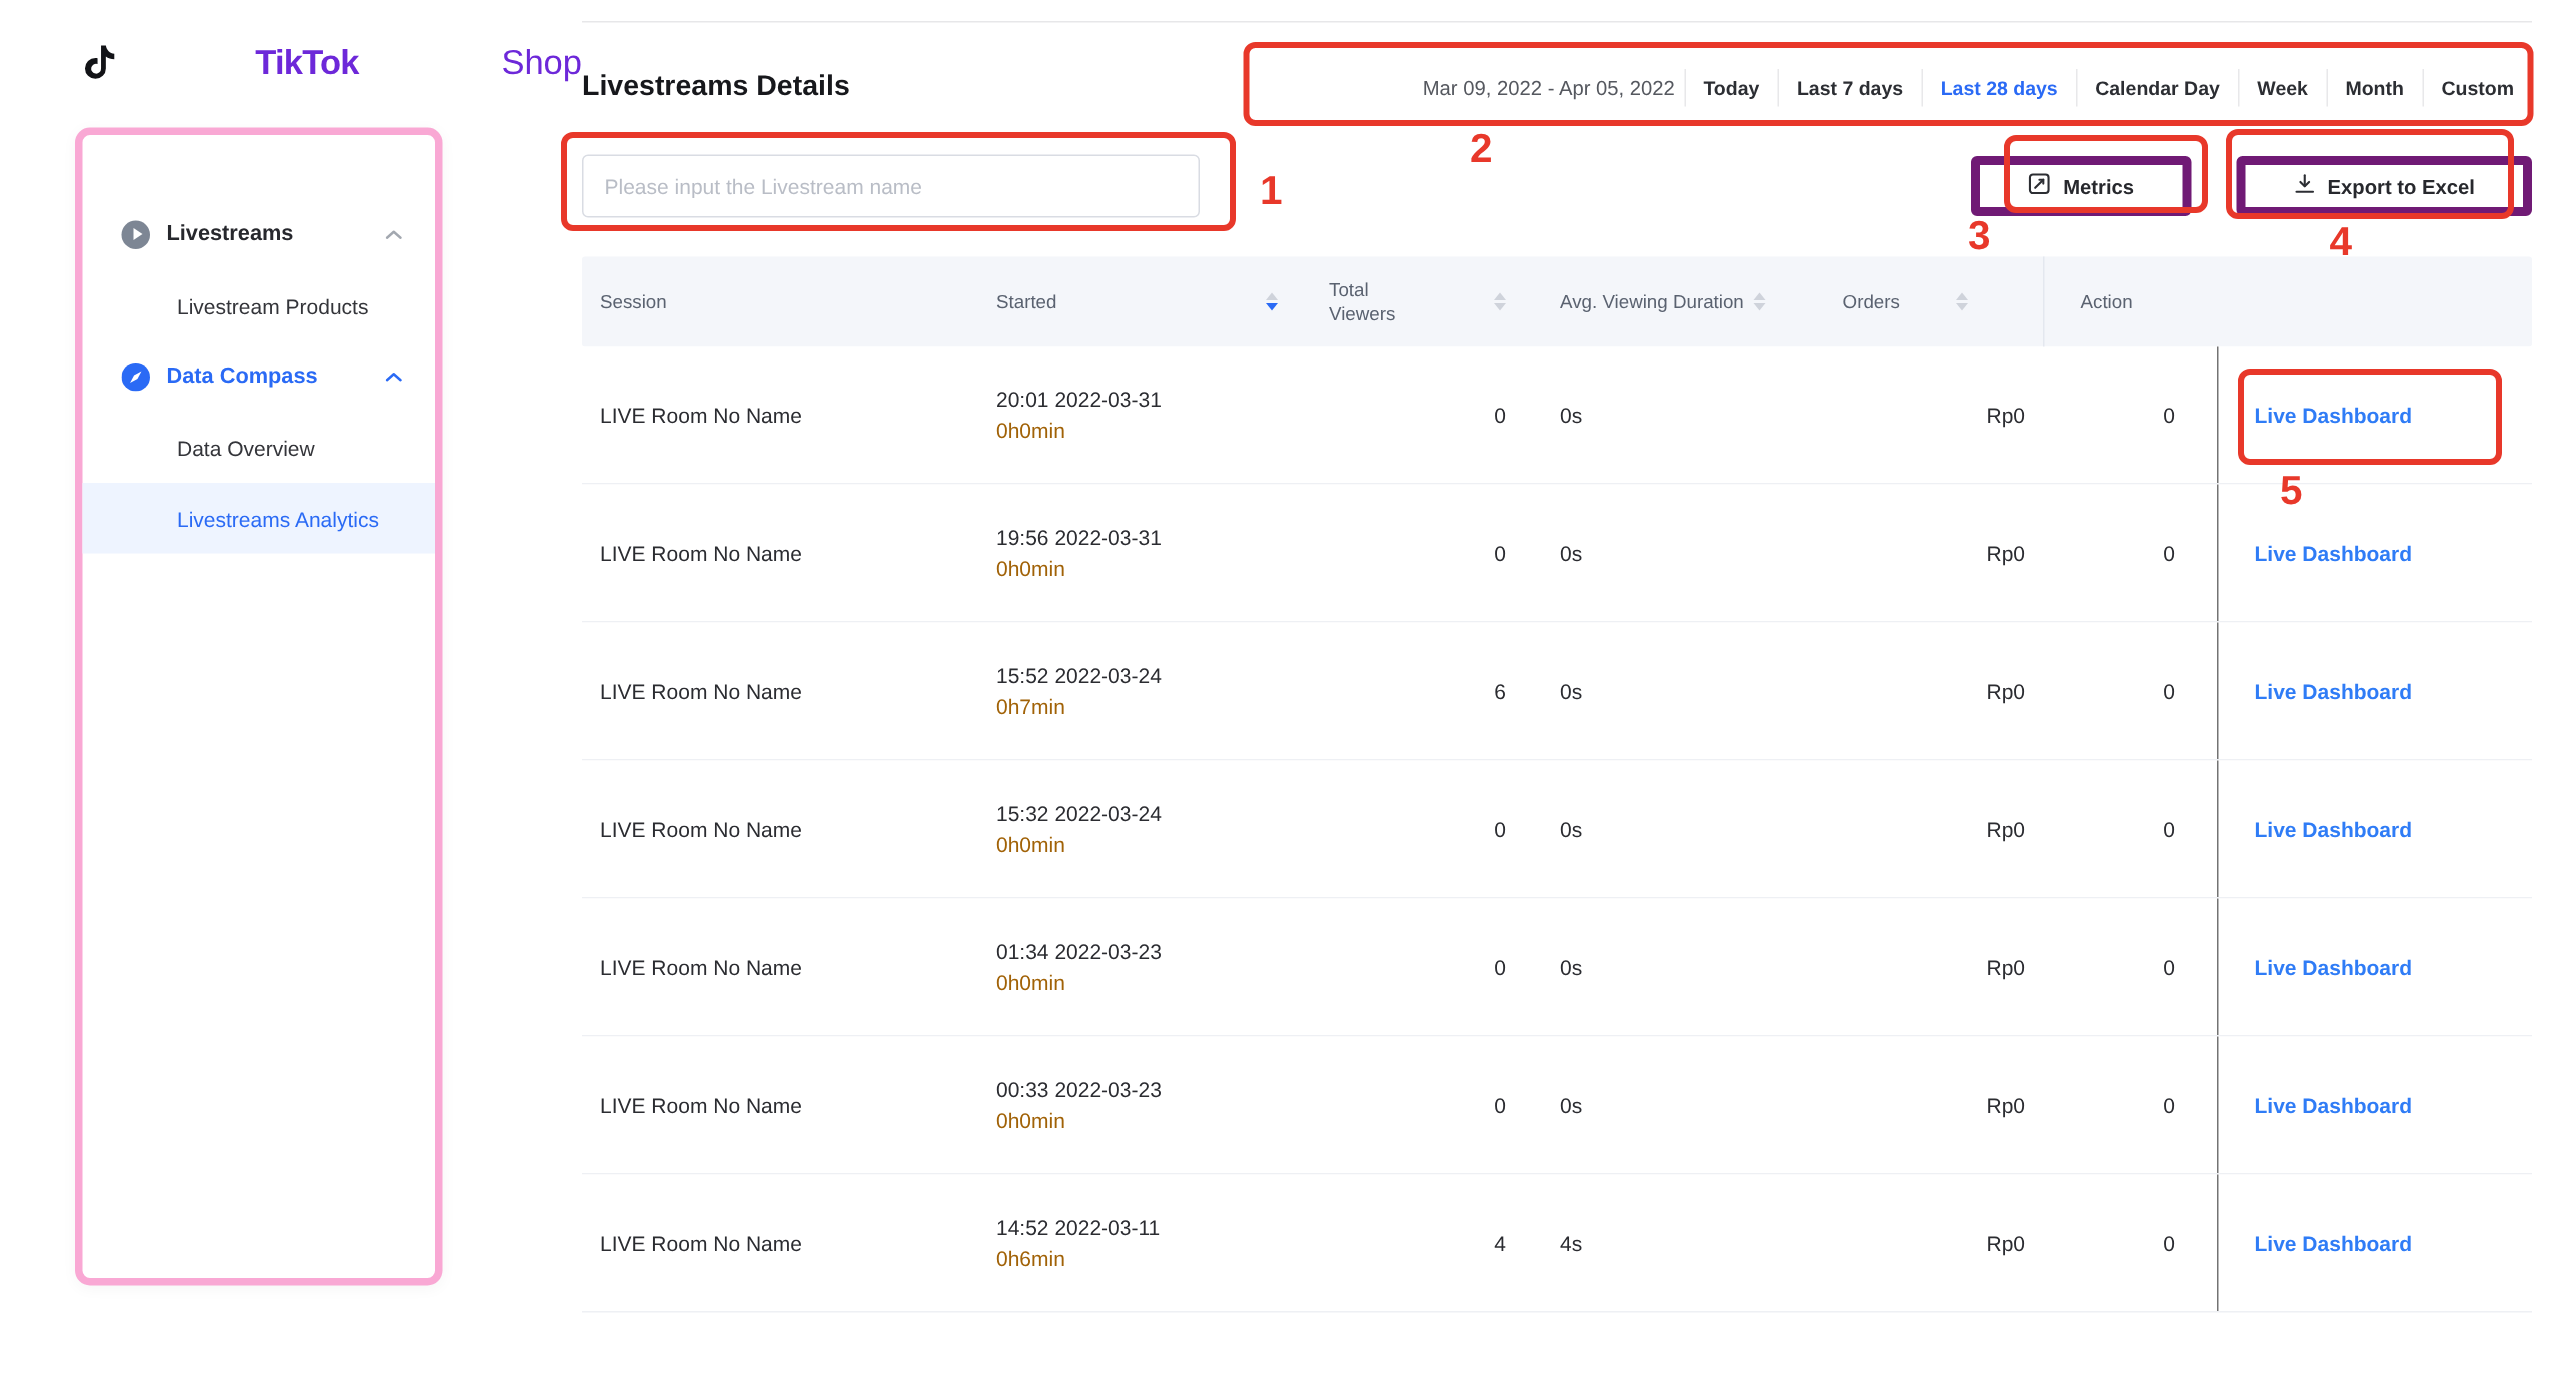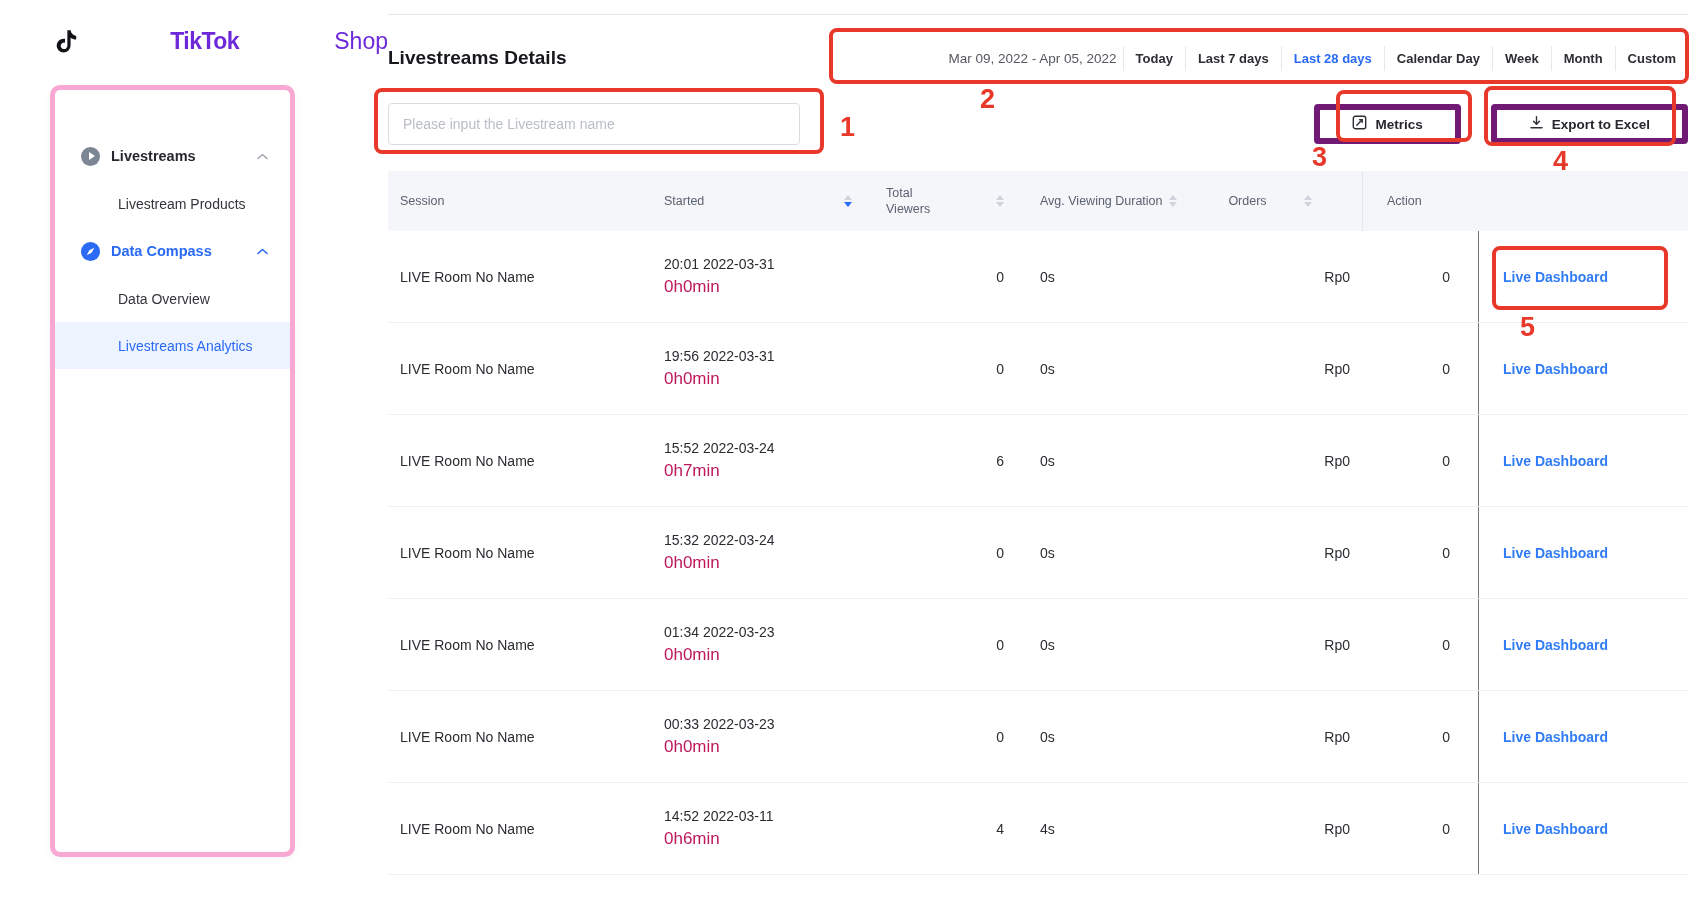--- a/index.html
+++ b/index.html
@@ -106,21 +106,21 @@
   .th.avgdur { padding-left:24px; }
   .th.orders { padding-right:28px; }
   .th.col-started .sort { margin-left:auto; padding-right:10px; }
   .tbl-row { border-bottom:1px solid #eef0f4; min-height:92px; align-items:center; background:#fff; }
   .td { font-size:14px; color:#2b2c31; padding:0 12px; }
   .td:first-child { padding-left:12px; }
   .td.align-right { text-align:right; }
   .td.avgdur { padding-left:24px; }
   .td.orders { padding-right:28px; }
   .td .time { margin-bottom:5px; }
-  .td .dur { font-size:17px; color:#be185d; }
+  .td .dur { font-size:14px; color:#a16207; }
   .action-col {
     border-left:1px solid #737373;
     align-self:stretch; display:flex; align-items:center; padding-left:24px;
   }
   .th.action-col { border-left:1px solid #e4e8ef; }
   .link { color:var(--link); font-weight:600; font-size:14px; text-decoration:none; cursor:pointer; }
 
   .sort { display:inline-flex; flex-direction:column; gap:2px; cursor:pointer; }
   .caret { width:0; height:0; border-left:4px solid transparent; border-right:4px solid transparent; }
   .caret.up { border-bottom:5px solid #cfd3db; }

